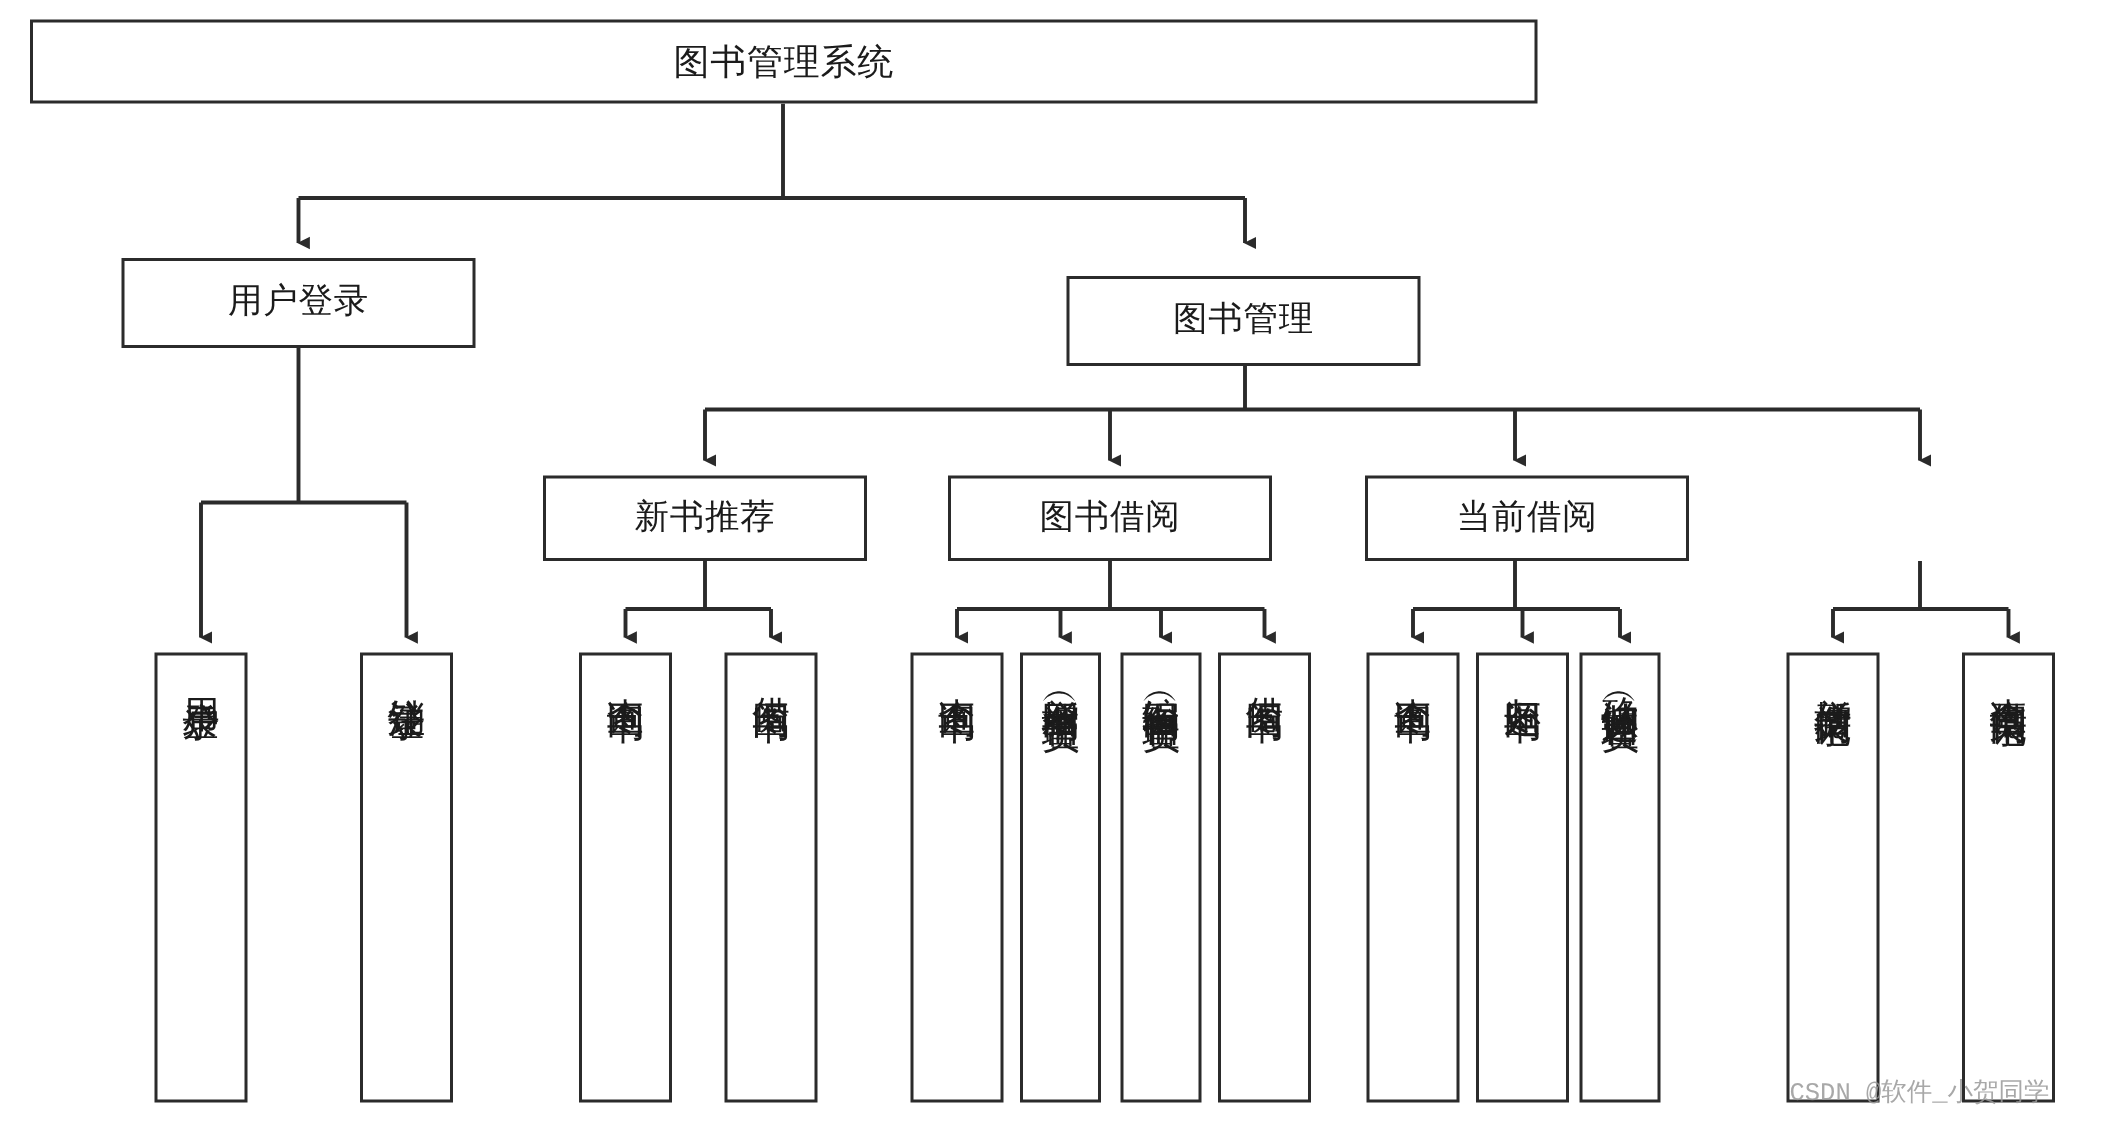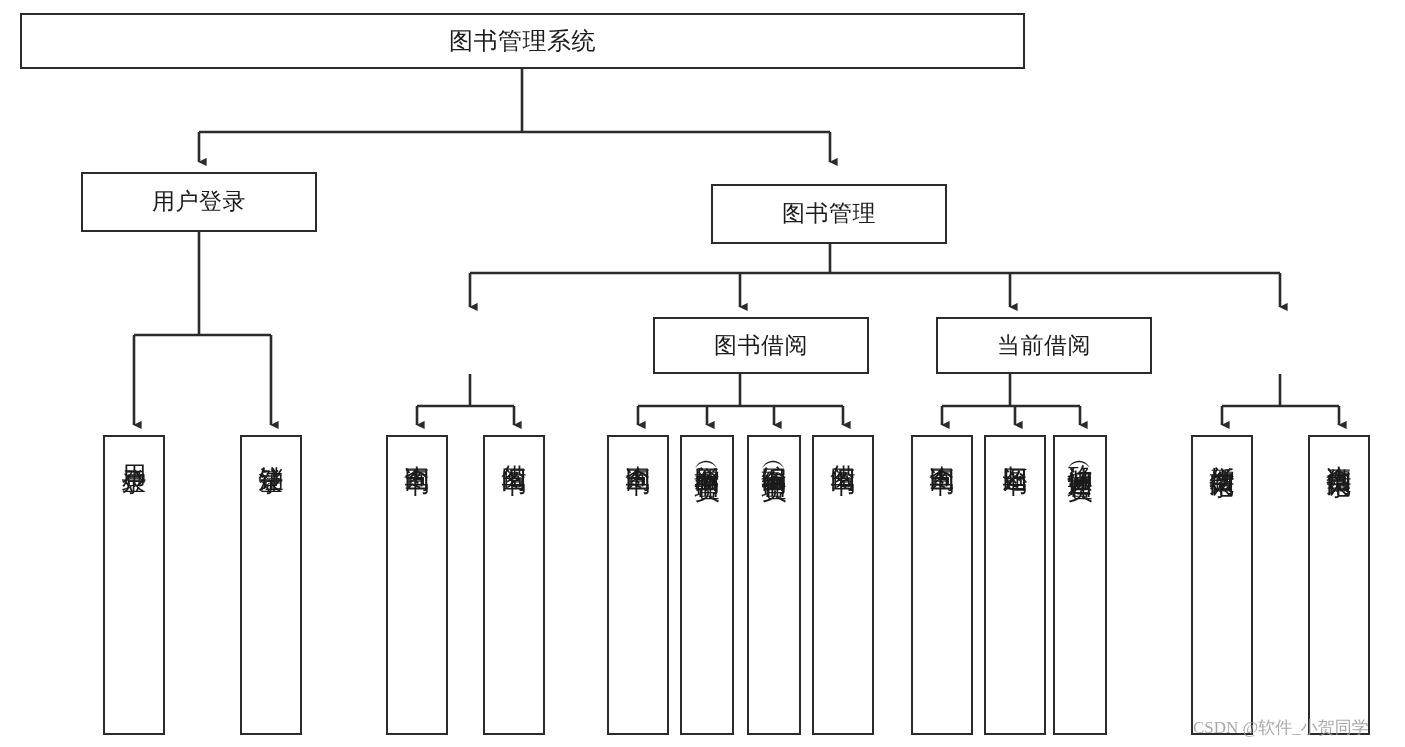--- a/index.html
+++ b/index.html
@@ -62,21 +62,21 @@
   }
   #watermark {
     position: absolute;
     left: 1193px;
     top: 716px;
     font-size: 17px;
     color: #9a9a9a;
     opacity: 0.85;
     white-space: nowrap;
     z-index: 5;
-    font-family: Liberation Serif, serif;
+    font-family: Liberation Mono, monospace;
   }
 </style>
 </head>
 <body>
 
 <div id="diagram-canvas">
 
   <svg id="edge-layer" viewBox="0 0 1405 747" xmlns="http://www.w3.org/2000/svg">
     <defs>
       <marker id="arrowhead" markerWidth="9" markerHeight="9" refX="4.5" refY="7.6" orient="auto" markerUnits="userSpaceOnUse">
@@ -132,26 +132,29 @@
   </div>
 
   <div class="node horizontal" style="left: 81px; top: 172px; width: 236px; height: 60px;">
     <span class="node-label">用户登录</span>
   </div>
 
   <div class="node horizontal" style="left: 711px; top: 184px; width: 236px; height: 60px;">
     <span class="node-label">图书管理</span>
   </div>
 
-
-  <div class="node horizontal" style="left: 632px; top: 317px; width: 216px; height: 57px; margin-left: 21px;">
+  <div class="node horizontal" style="left: 362px; top: 317px; width: 216px; height: 57px;">
+    <span class="node-label">新书推荐</span>
+  </div>
+
+  <div class="node horizontal" style="left: 632px; top: 317px; width: 216px; height: 57px;">
     <span class="node-label">图书借阅</span>
   </div>
 
-  <div class="node horizontal" style="left: 936px; top: 317px; width: 216px; height: 57px;">
+  <div class="node horizontal" style="left: 910px; top: 317px; width: 216px; height: 57px;">
     <span class="node-label">当前借阅</span>
   </div>
 
 
   <div class="node vertical" style="left: 103px; top: 435px; width: 62px; height: 300px;">
     <span class="node-label">用户登录</span>
   </div>
 
   <div class="node vertical" style="left: 240px; top: 435px; width: 62px; height: 300px;">
     <span class="node-label">注销登录</span>

